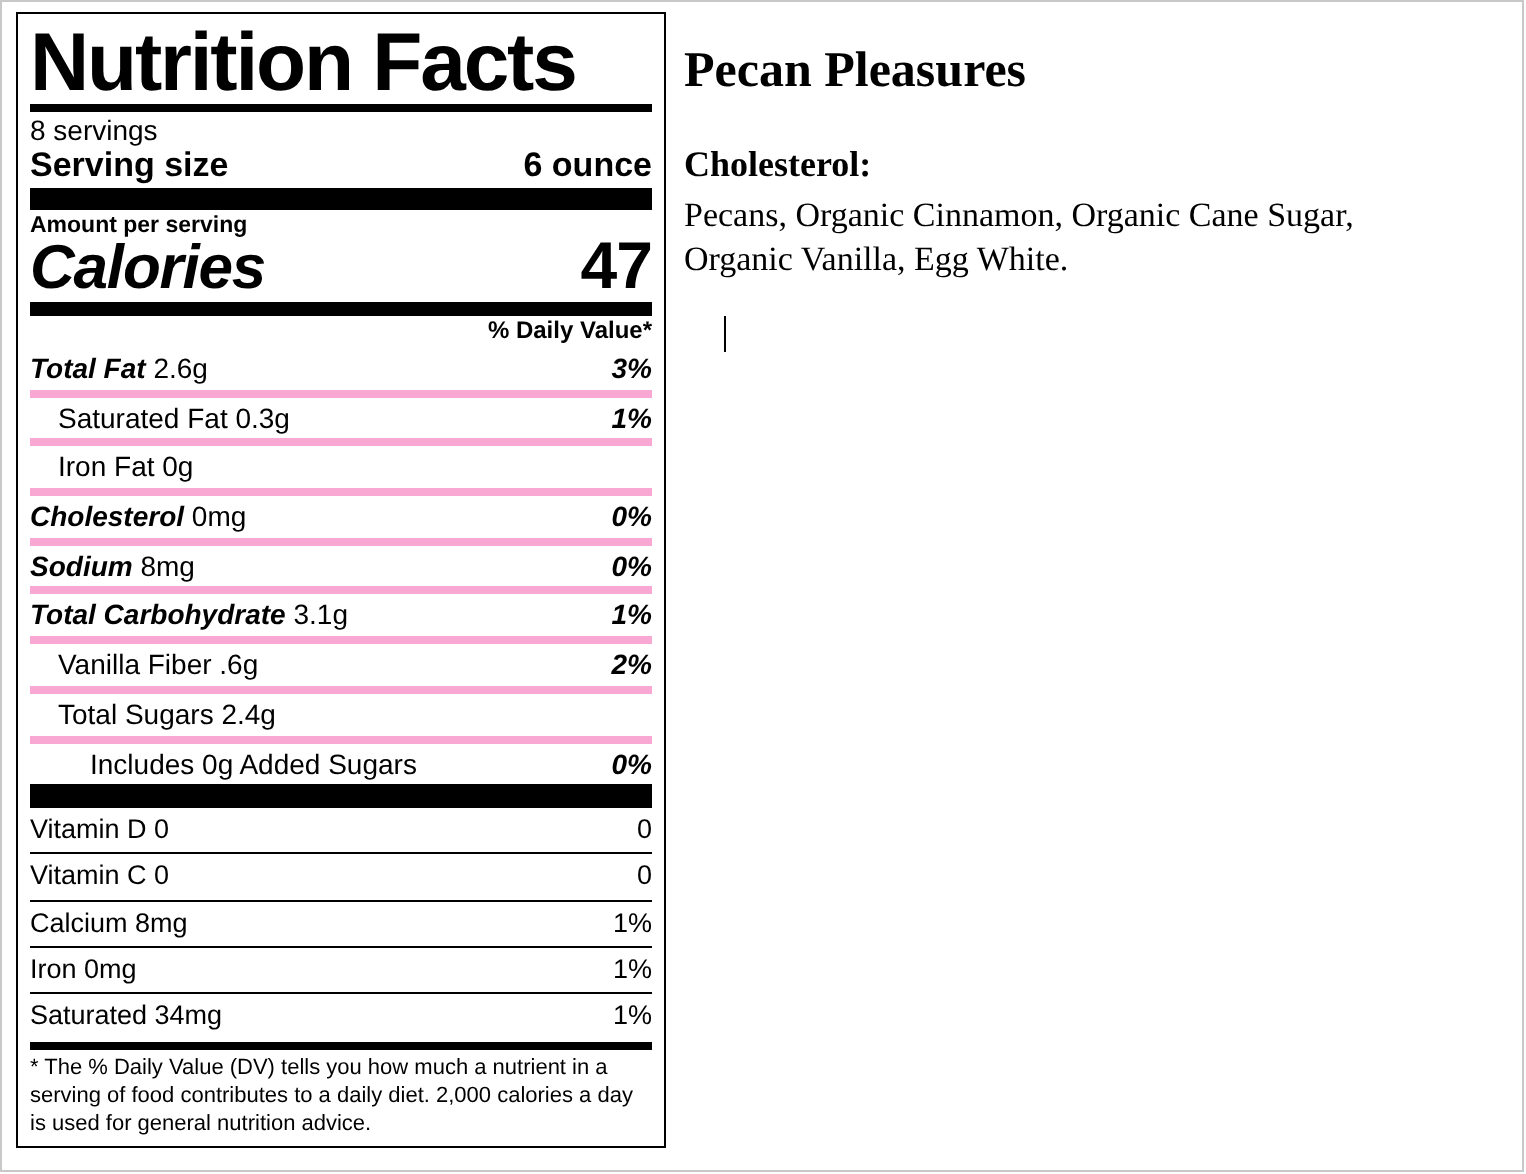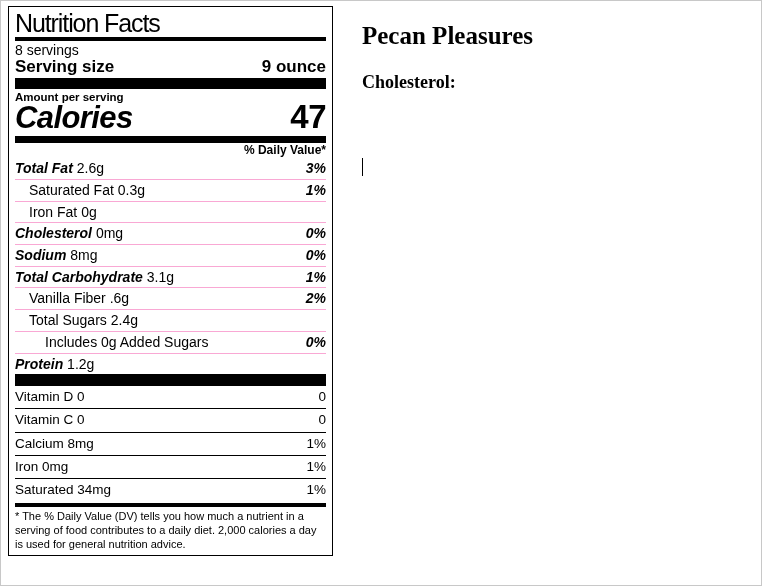--- a/index.html
+++ b/index.html
@@ -31,22 +31,22 @@
     top: 6px;
     width: 325px;
     box-sizing: border-box;
     border: 1px solid #000;
     background: #fff;
     padding: 2px 6px 4px 6px;
     font-family: "Liberation Sans", sans-serif;
     line-height: 1.05;
   }
   .nf-title {
-    font-size: 25px;
-    font-weight: normal;
+    font-size: 41px;
+    font-weight: bold;
     letter-spacing: -1.1px;
     line-height: 0.98;
     margin: 2px 0 1px 0;
     white-space: nowrap;
   }
   .rule-med  { border-top: 4px solid #000; }
   .rule-thick{ border-top: 11px solid #000; }
   .rule-black7 { border-top: 7px solid #000; }
 
   .nf-servings {
@@ -84,42 +84,42 @@
   }
   .nf-dv-head {
     font-size: 12px;
     font-weight: bold;
     text-align: right;
     margin: 1px 0 2px 0;
   }
   .nf-line {
     padding: 3px 0 3px 0;
     font-size: 14px;
-    border-top: 1px solid #f9a8d4;
+    border-top: 4px solid #f9a8d4;
   }
   .nf-line:first-child { border-top: none; }
   .indent1 { padding-left: 14px; }
   .indent2 { padding-left: 30px; }
   .bold { font-weight: bold; font-style: italic; }
   .nf-vit {
     padding: 4px 0 4px 0;
     font-size: 13.5px;
     border-top: 1px solid #000;
   }
   .nf-footnote {
     font-size: 11px;
     line-height: 1.25;
     padding-top: 3px;
   }
   .nf-foot-wrap { border-top: 4px solid #000; margin-top: 2px; }
 
   
   .right-col {
     position: absolute;
-    left: 362px;
+    left: 342px;
     top: 22px;
     width: 380px;
   }
   .product-title {
     font-family: "Liberation Serif", serif;
     font-size: 25px;
     font-weight: bold;
     margin: 0 0 22px 0;
   }
   .ing-head {
@@ -151,21 +151,21 @@
 
 <div class="nf-panel">
 
   <div class="nf-title">Nutrition Facts</div>
   <div class="rule-med"></div>
 
   <div class="nf-servings">8 servings</div>
 
   <div class="row nf-serving-size">
     <span>Serving size</span>
-    <span>9 ounce</span>
+    <span>6 ounce</span>
   </div>
 
   <div class="rule-thick"></div>
 
   <div class="nf-amount">Amount per serving</div>
 
   <div class="row nf-cal-row">
     <span class="nf-cal-label">Calories</span>
     <span class="nf-cal-value">47</span>
   </div>
@@ -204,24 +204,20 @@
         <span class="bold">2%</span>
       </div>
       <div class="nf-line row indent1">
         <span class="lbl">Total Sugars 2.4g</span>
         <span class="bold"></span>
       </div>
       <div class="nf-line row indent2">
         <span class="lbl">Includes 0g Added Sugars</span>
         <span class="bold">0%</span>
       </div>
-      <div class="nf-line row">
-        <span class="lbl"><span class="bold">Protein</span> 1.2g</span>
-        <span class="bold"></span>
-      </div>
     </div>
 
   <div class="rule-thick"></div>
 
   <div id="vitamin-rows">
       <div class="nf-vit row">
         <span>Vitamin D 0</span>
         <span>0</span>
       </div>
       <div class="nf-vit row">
@@ -243,14 +239,15 @@
     </div>
 
   <div class="nf-foot-wrap">
     <div class="nf-footnote">* The % Daily Value (DV) tells you how much a nutrient in a serving of food contributes to a daily diet. 2,000 calories a day is used for general nutrition advice.</div>
   </div>
 </div>
 
 <div class="right-col">
   <div class="product-title">Pecan Pleasures</div>
   <div class="ing-head">Cholesterol:</div>
+  <div class="ing-body">Pecans, Organic Cinnamon, Organic Cane Sugar, Organic Vanilla, Egg White.</div>
 </div>
 <div class="text-caret"></div>
 
 </body></html>

